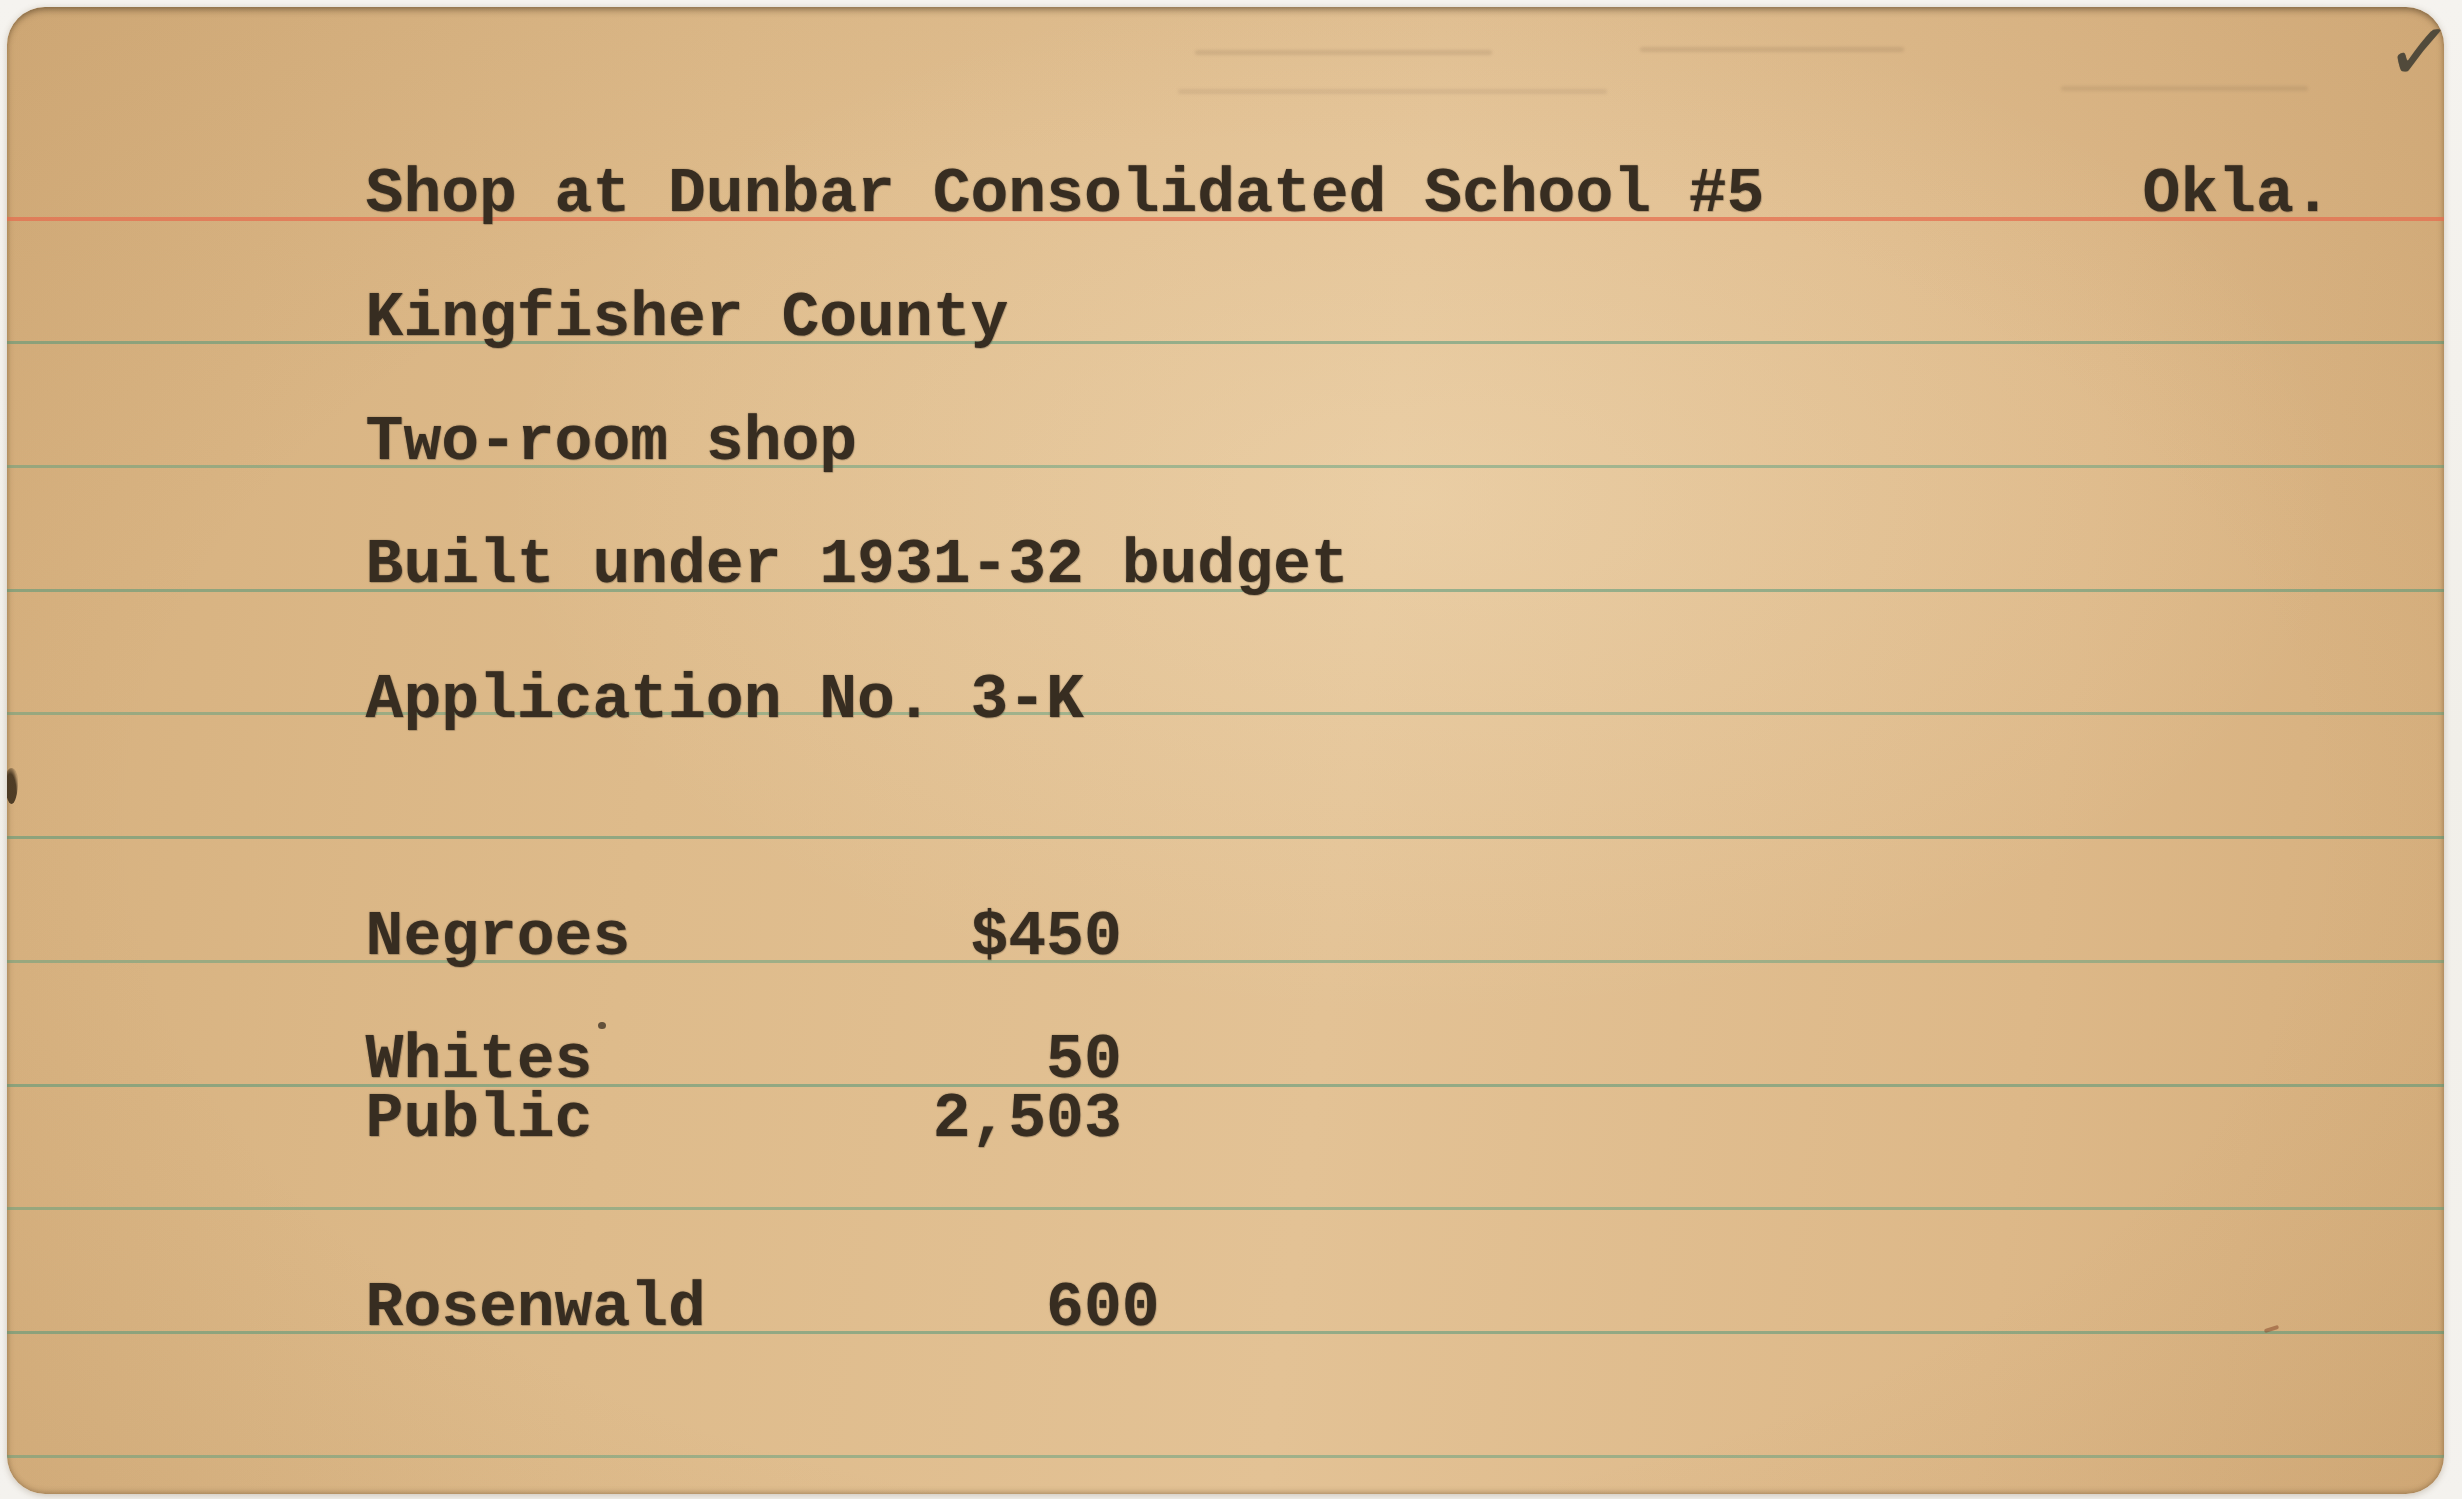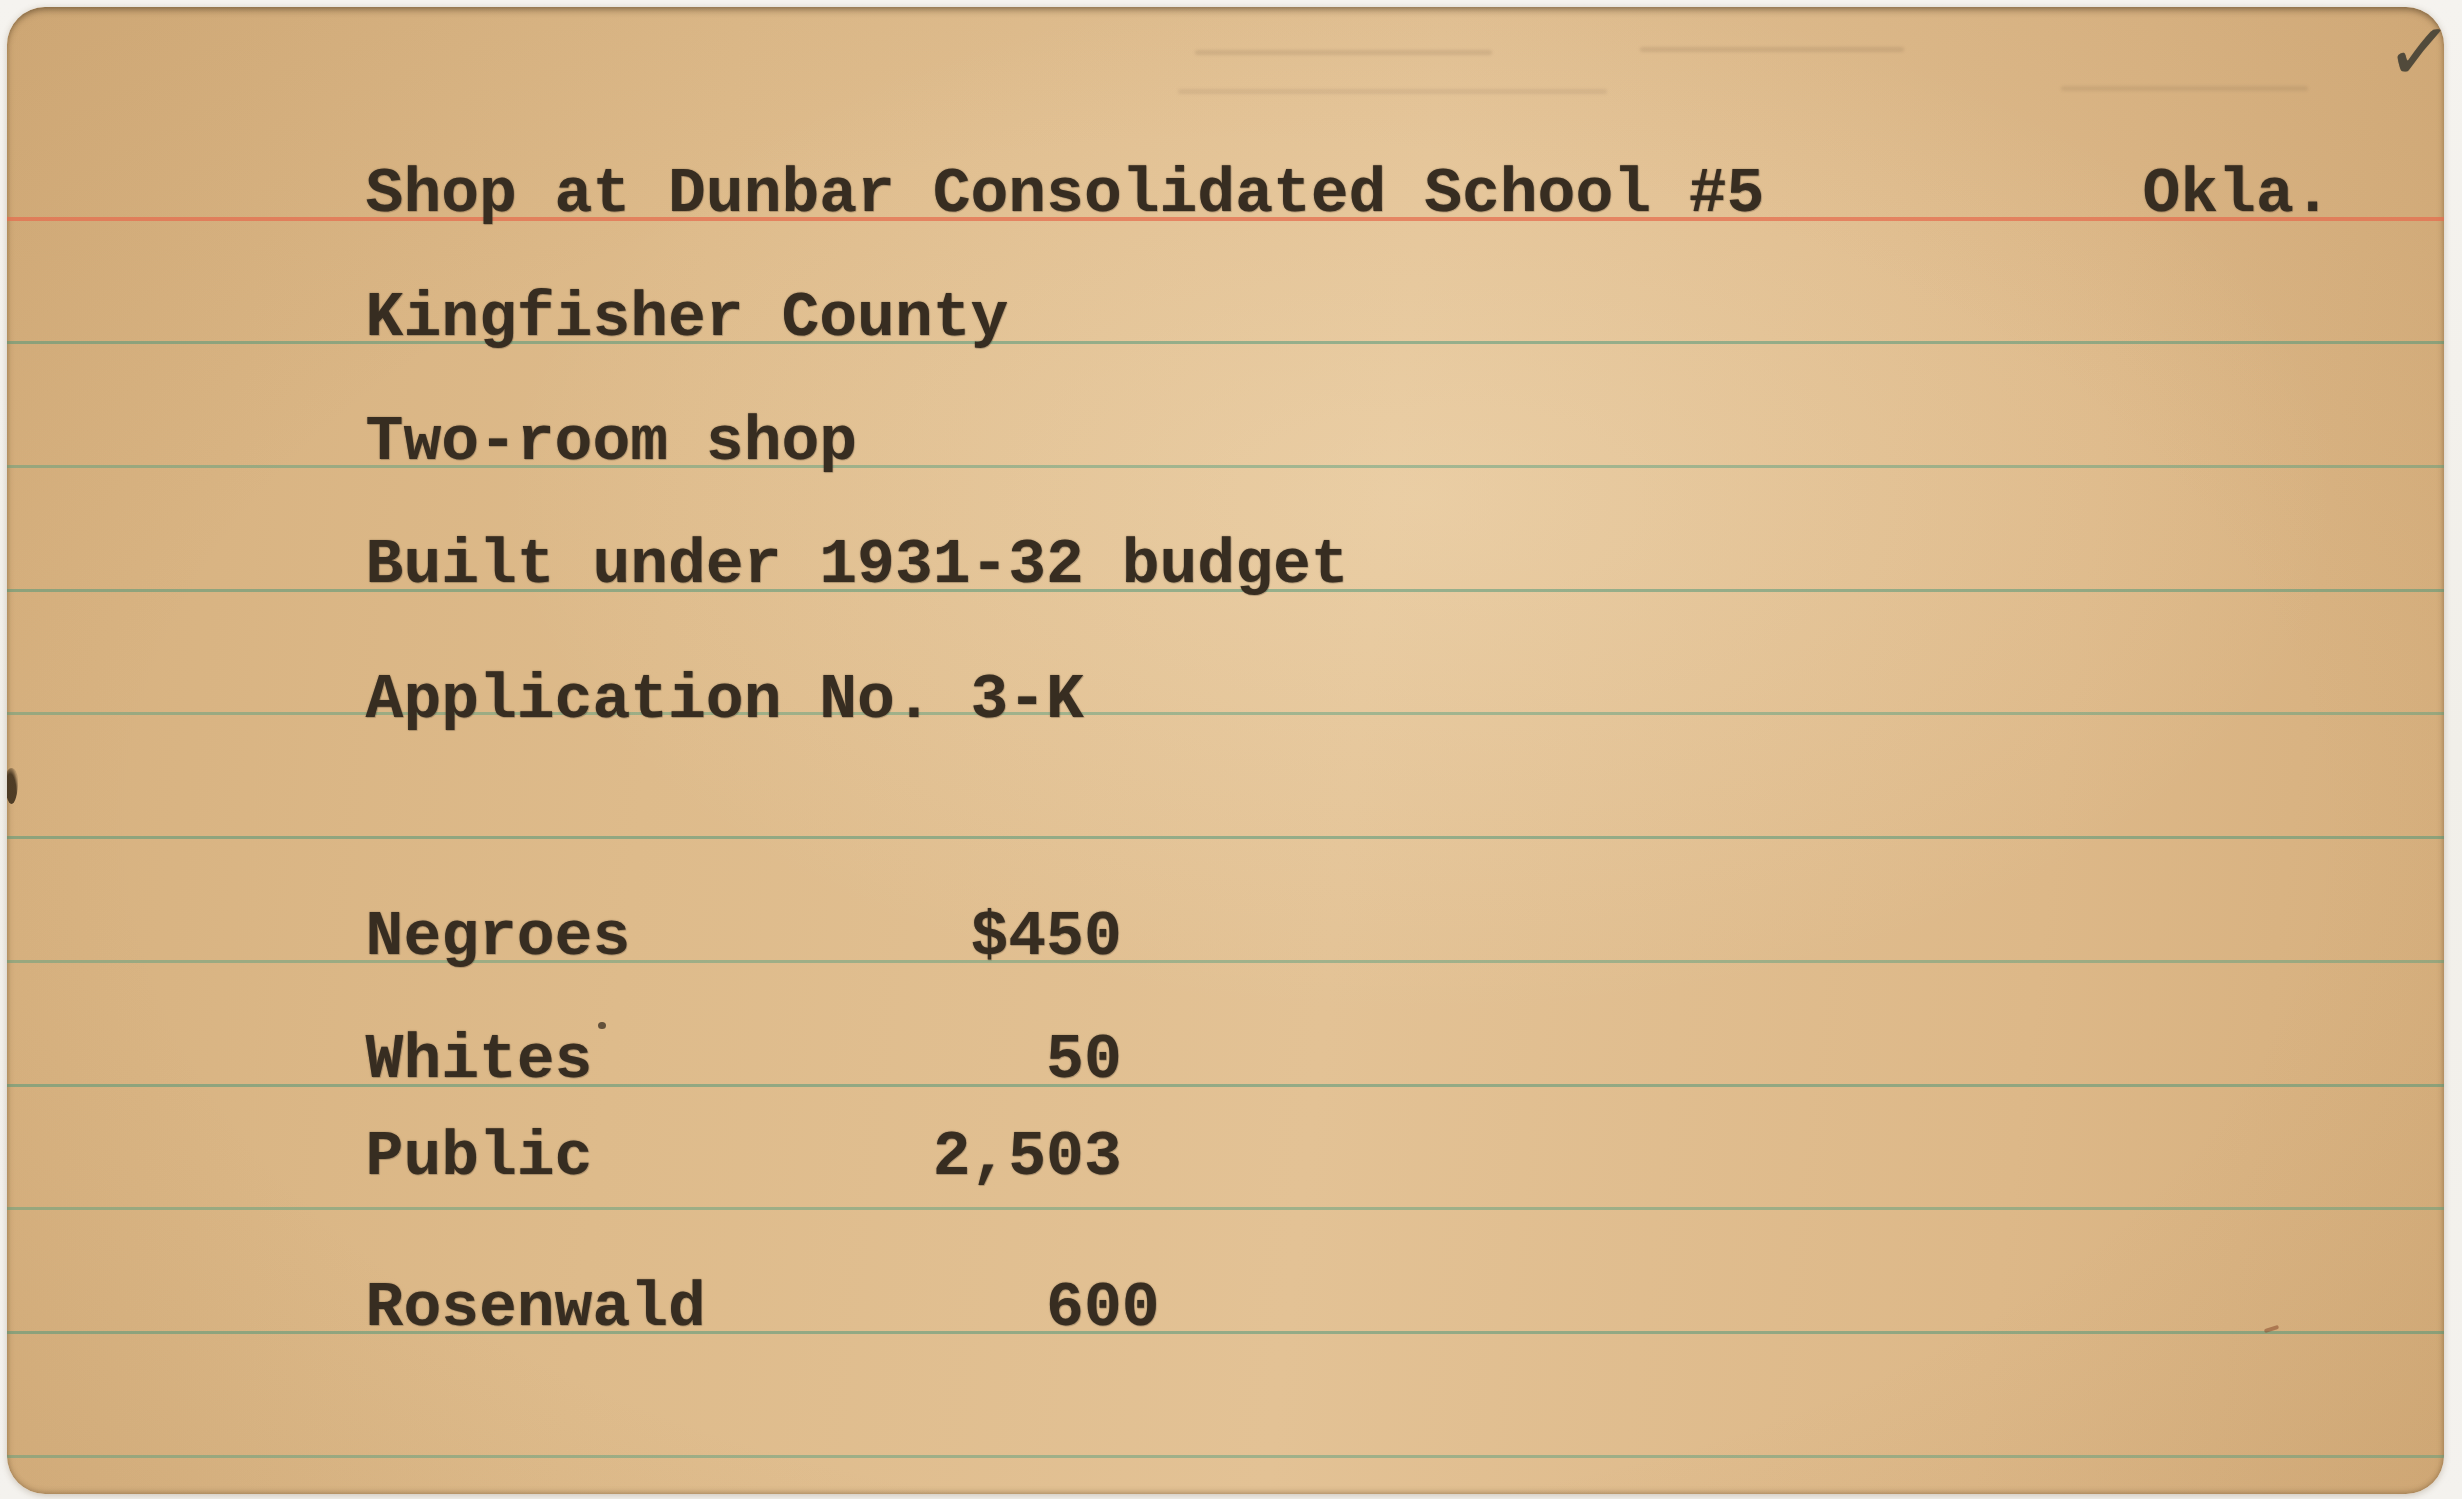--- a/index.html
+++ b/index.html
@@ -72,21 +72,21 @@
   .c47 { left: 47ch; }
 
   .r0 { top: 155px; }
   .r1 { top: 279px; }
   .r2 { top: 403px; }
   .r3 { top: 526px; }
   .r4 { top: 621px; margin-top: 40px; }
   .r5 { top: 774px; }
   .r6 { top: 898px; }
   .r7 { top: 1021px; }
-  .r8 { top: 1118px; }
+  .r8 { top: 1080px; }
   .r9 { top: 1269px; }
 
   .checkmark {
     position: absolute;
     left: 2379px;
     top: 6.6px;
     font-family: "DejaVu Sans", sans-serif;
     font-size: 79px;
     line-height: 79px;
     font-weight: 400;

